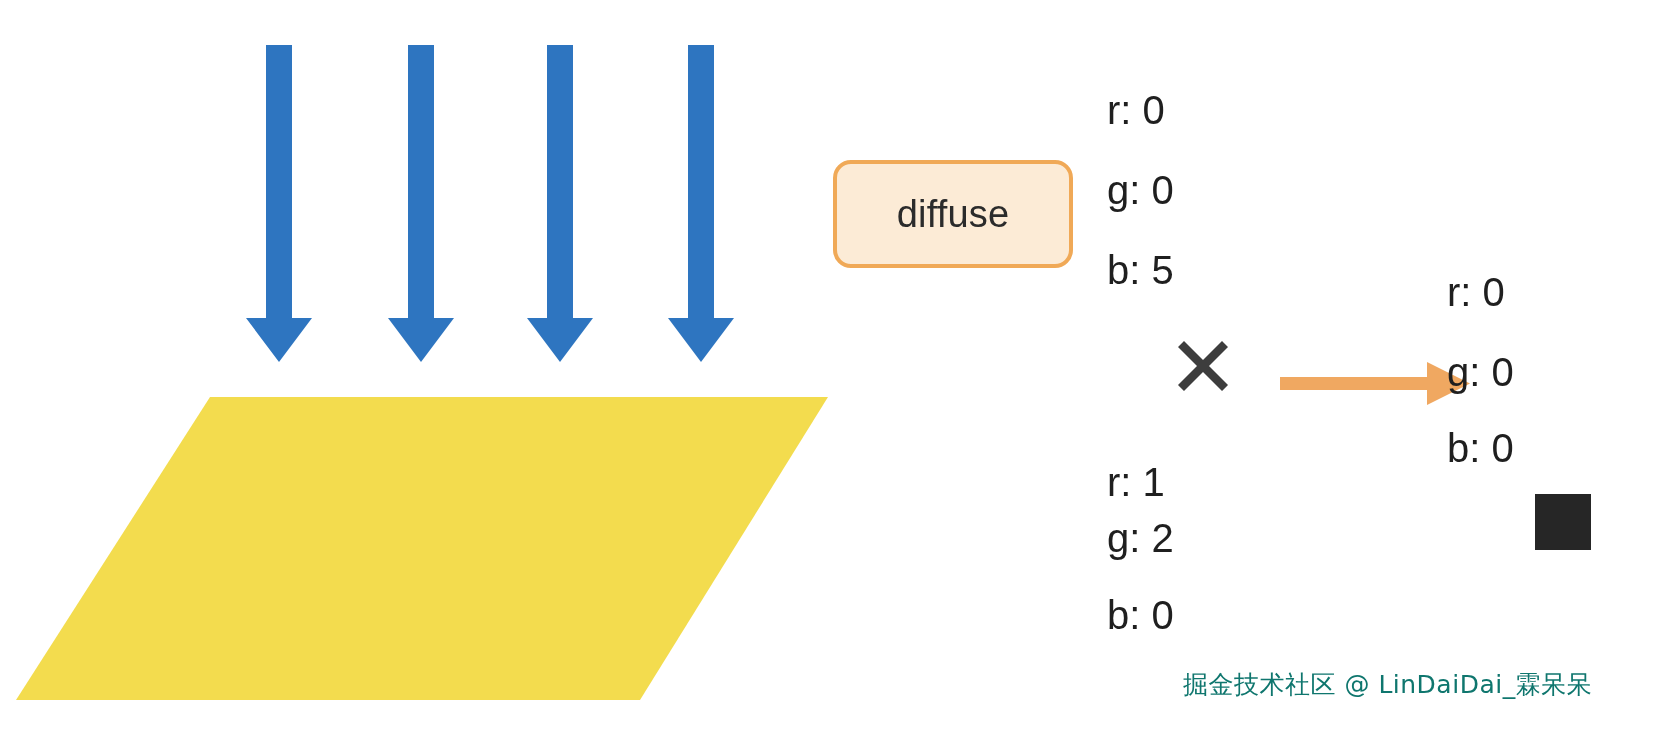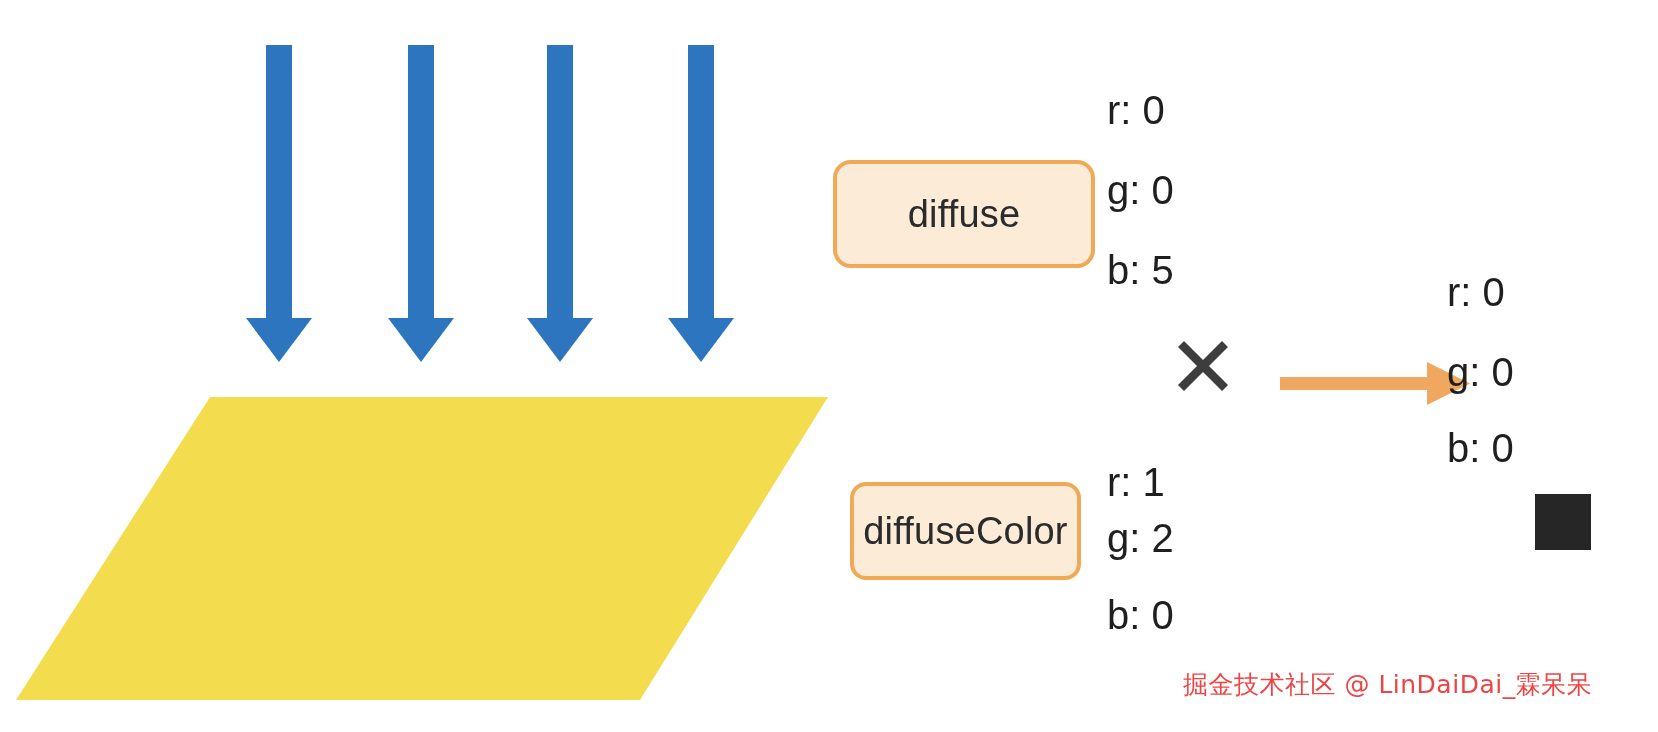--- a/index.html
+++ b/index.html
@@ -34,21 +34,21 @@
     align-items: center;
     justify-content: center;
     color: #2b2b2b;
     font-size: 38px;
     letter-spacing: 0.2px;
     font-family: "Liberation Sans", sans-serif;
   }
   #box-diffuse {
     left: 833px;
     top: 160px;
-    width: 262px;
+    width: 240px;
     height: 108px;
   }
   #box-diffuse-color {
     left: 850px;
     top: 482px;
     width: 231px;
     height: 98px;
     border-radius: 16px;
   }
   .rgb-text {
@@ -73,21 +73,21 @@
     top: 494px;
     width: 56px;
     height: 56px;
     background: #262626;
   }
   .watermark {
     position: absolute;
     left: 1183px;
     top: 668px;
     font-size: 25px;
-    color: #ef4444;
+    color: #0f766e;
     font-family: "DejaVu Sans", sans-serif;
     white-space: nowrap;
     letter-spacing: 0.5px;
     text-align: center;
   }
 </style>
 </head>
 <body>
 
 <div id="canvas">
@@ -110,23 +110,20 @@
   </div>
 
   <div class="rgb-text" style="left:1107px; top:90px;">r: 0</div>
   <div class="rgb-text" style="left:1107px; top:170px;">g: 0</div>
   <div class="rgb-text" style="left:1107px; top:250px;">b: 5</div>
 
   <svg class="multiply-symbol" viewBox="0 0 56 56" width="56" height="56">
     <path d="M9,3 L28,22 L47,3 L53,9 L34,28 L53,47 L47,53 L28,34 L9,53 L3,47 L22,28 L3,9 Z" fill="#3D3D3D"></path>
   </svg>
 
-  <div class="label-box" id="box-diffuse-color">
-    <span>diffuseColor</span>
-  </div>
 
   <div class="rgb-text" style="left:1107px; top:462px;">r: 1</div>
   <div class="rgb-text" style="left:1107px; top:518px;">g: 2</div>
   <div class="rgb-text" style="left:1107px; top:595px;">b: 0</div>
 
   <svg class="layer" viewBox="0 0 1658 732" width="1658" height="732">
     <g fill="#F0A861">
       <rect x="1280" y="377" width="155" height="13"></rect>
       <polygon points="1427,362 1470,383.5 1427,405"></polygon>
     </g>

